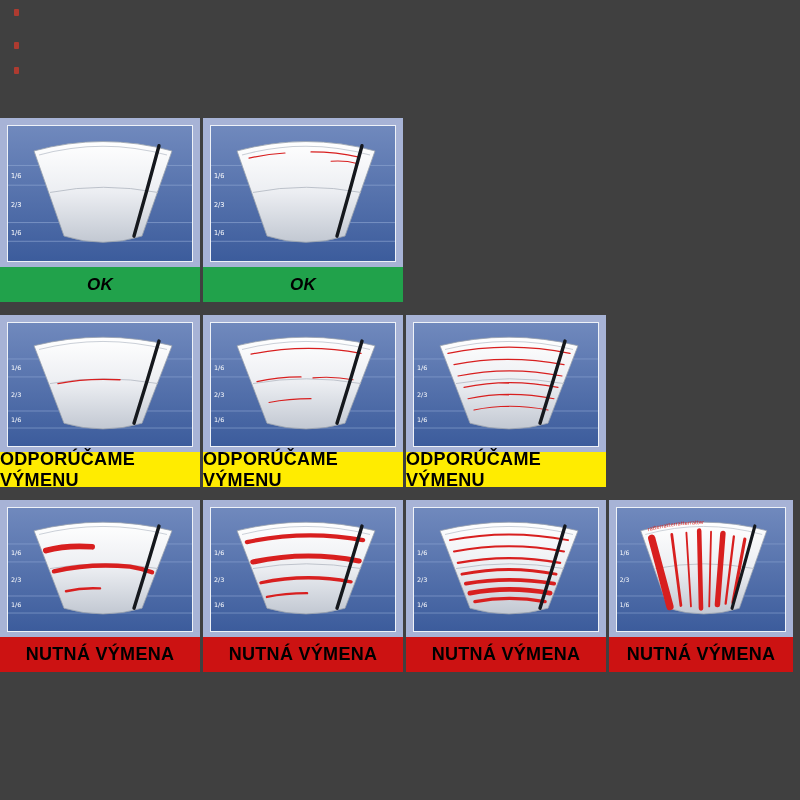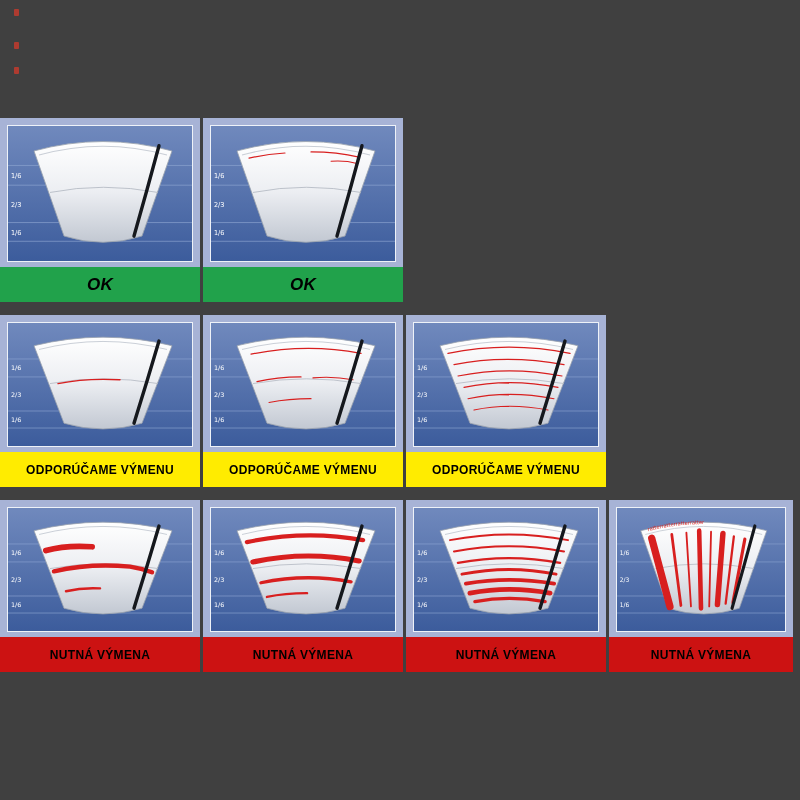--- a/index.html
+++ b/index.html
@@ -3,21 +3,21 @@
 <meta charset="utf-8">
 <style>
   html,body{margin:0;padding:0;background:#ffffff;}
   .page{position:relative;width:800px;height:800px;background:#404040;overflow:hidden;
         font-family:"Liberation Sans",sans-serif;}
   .cell{position:absolute;background:#a7b3d6;}
   .panel{position:absolute;left:7px;top:7px;right:7px;border:1px solid #eef2f8;
          box-shadow:inset 0 0 0 1px rgba(25,45,85,.4);}
   .panel svg{display:block;width:100%;height:100%;}
   .label{position:absolute;left:0;right:0;bottom:0;display:flex;align-items:center;
-         justify-content:center;font-weight:bold;color:#000;font-size:12px;letter-spacing:.3px;}
+         justify-content:center;font-weight:bold;color:#000;font-size:18px;letter-spacing:.3px;}
   .label.big{font-size:17px;font-style:italic;}
   .mark{position:absolute;background:#c23b2e;border-radius:1px;opacity:.85;}
 </style>
 </head>
 <body>
 
 <div class="page">
   <div id="marks">
       <div class="mark" style="left: 14px; top: 9px; width: 5px; height: 7px;"></div>
       <div class="mark" style="left: 14px; top: 42px; width: 5px; height: 7px;"></div>

